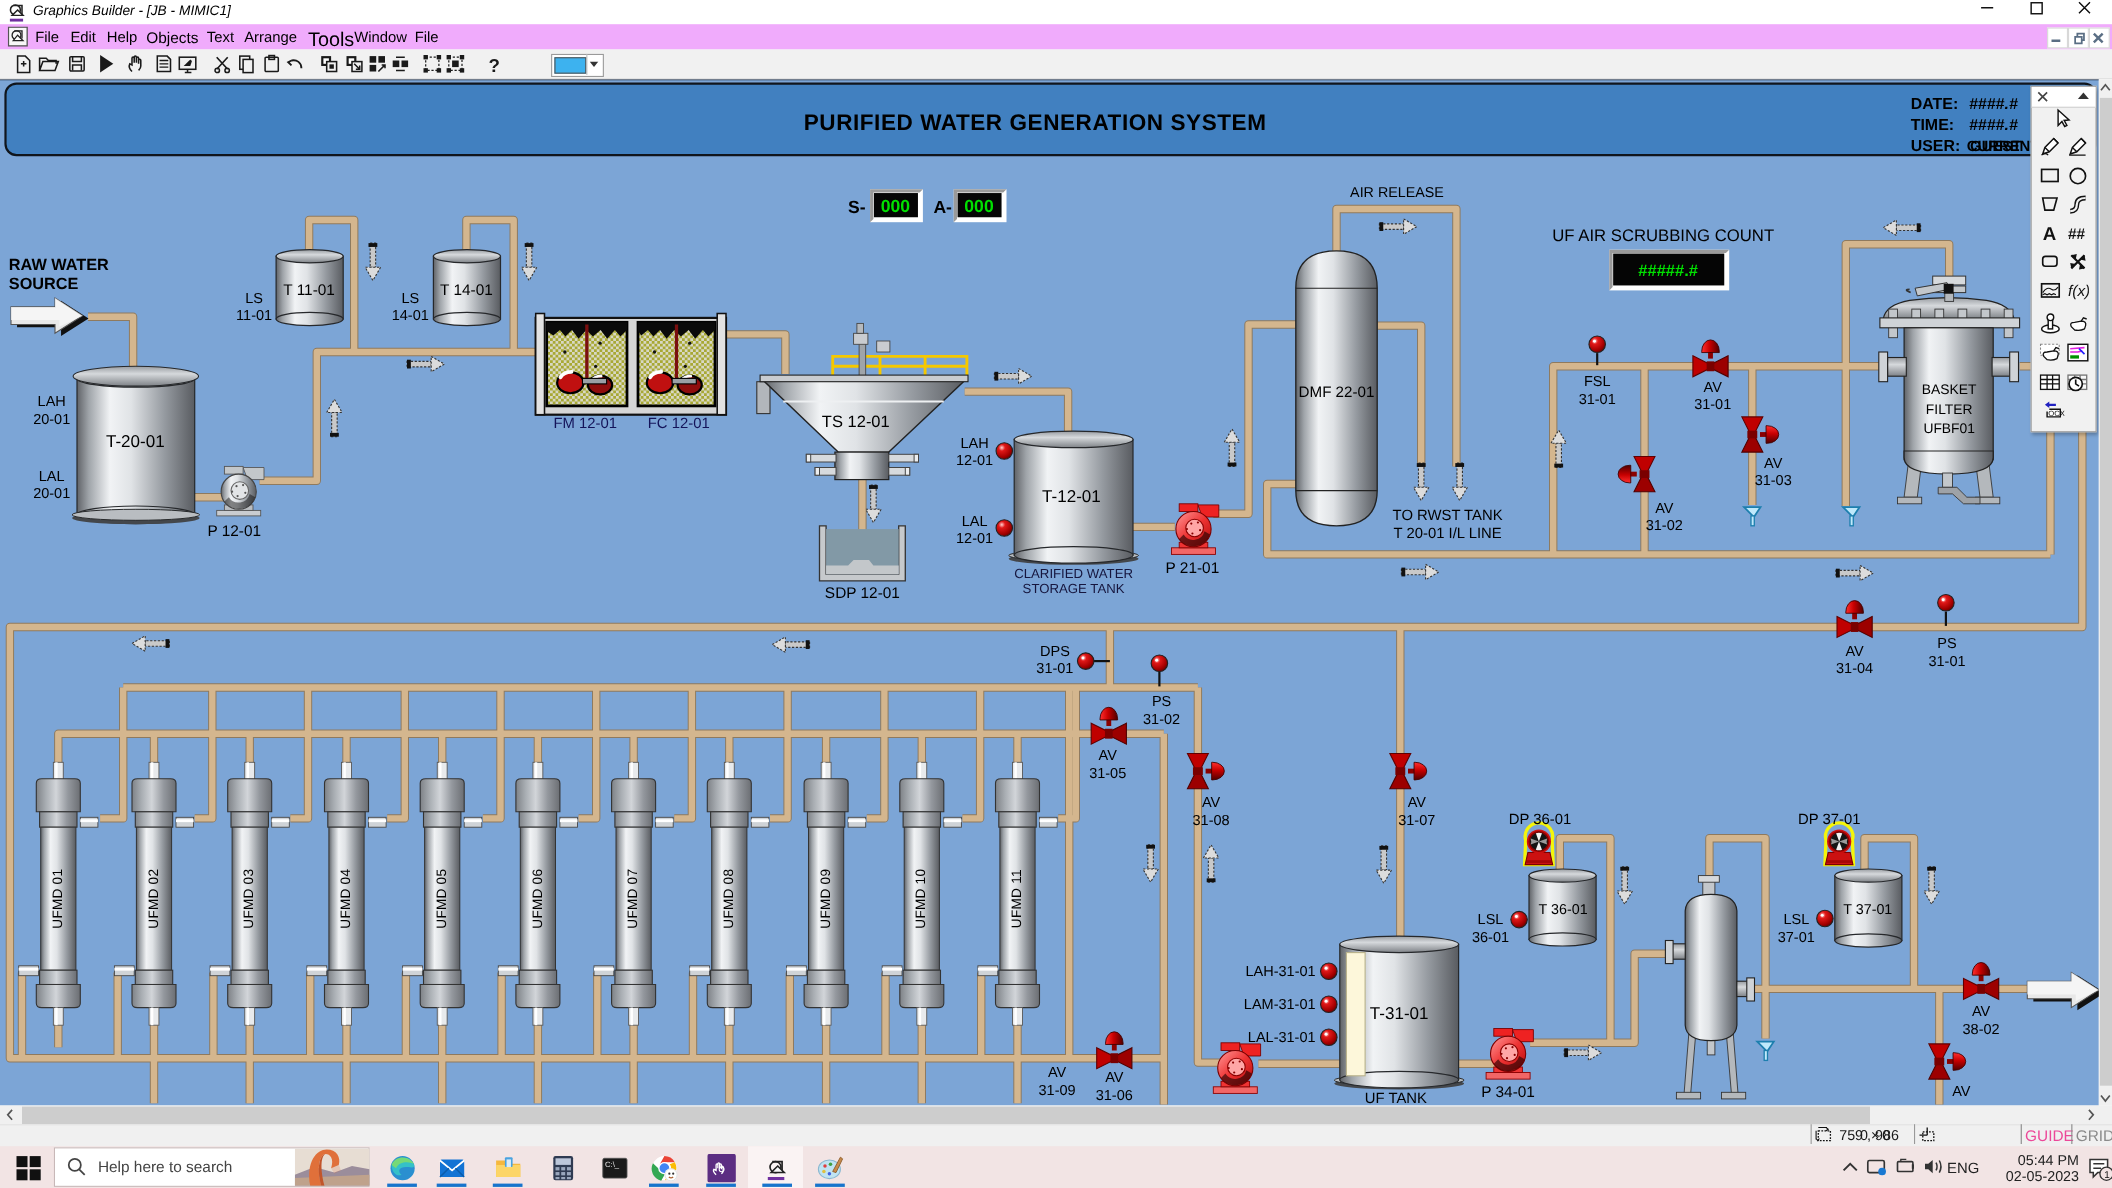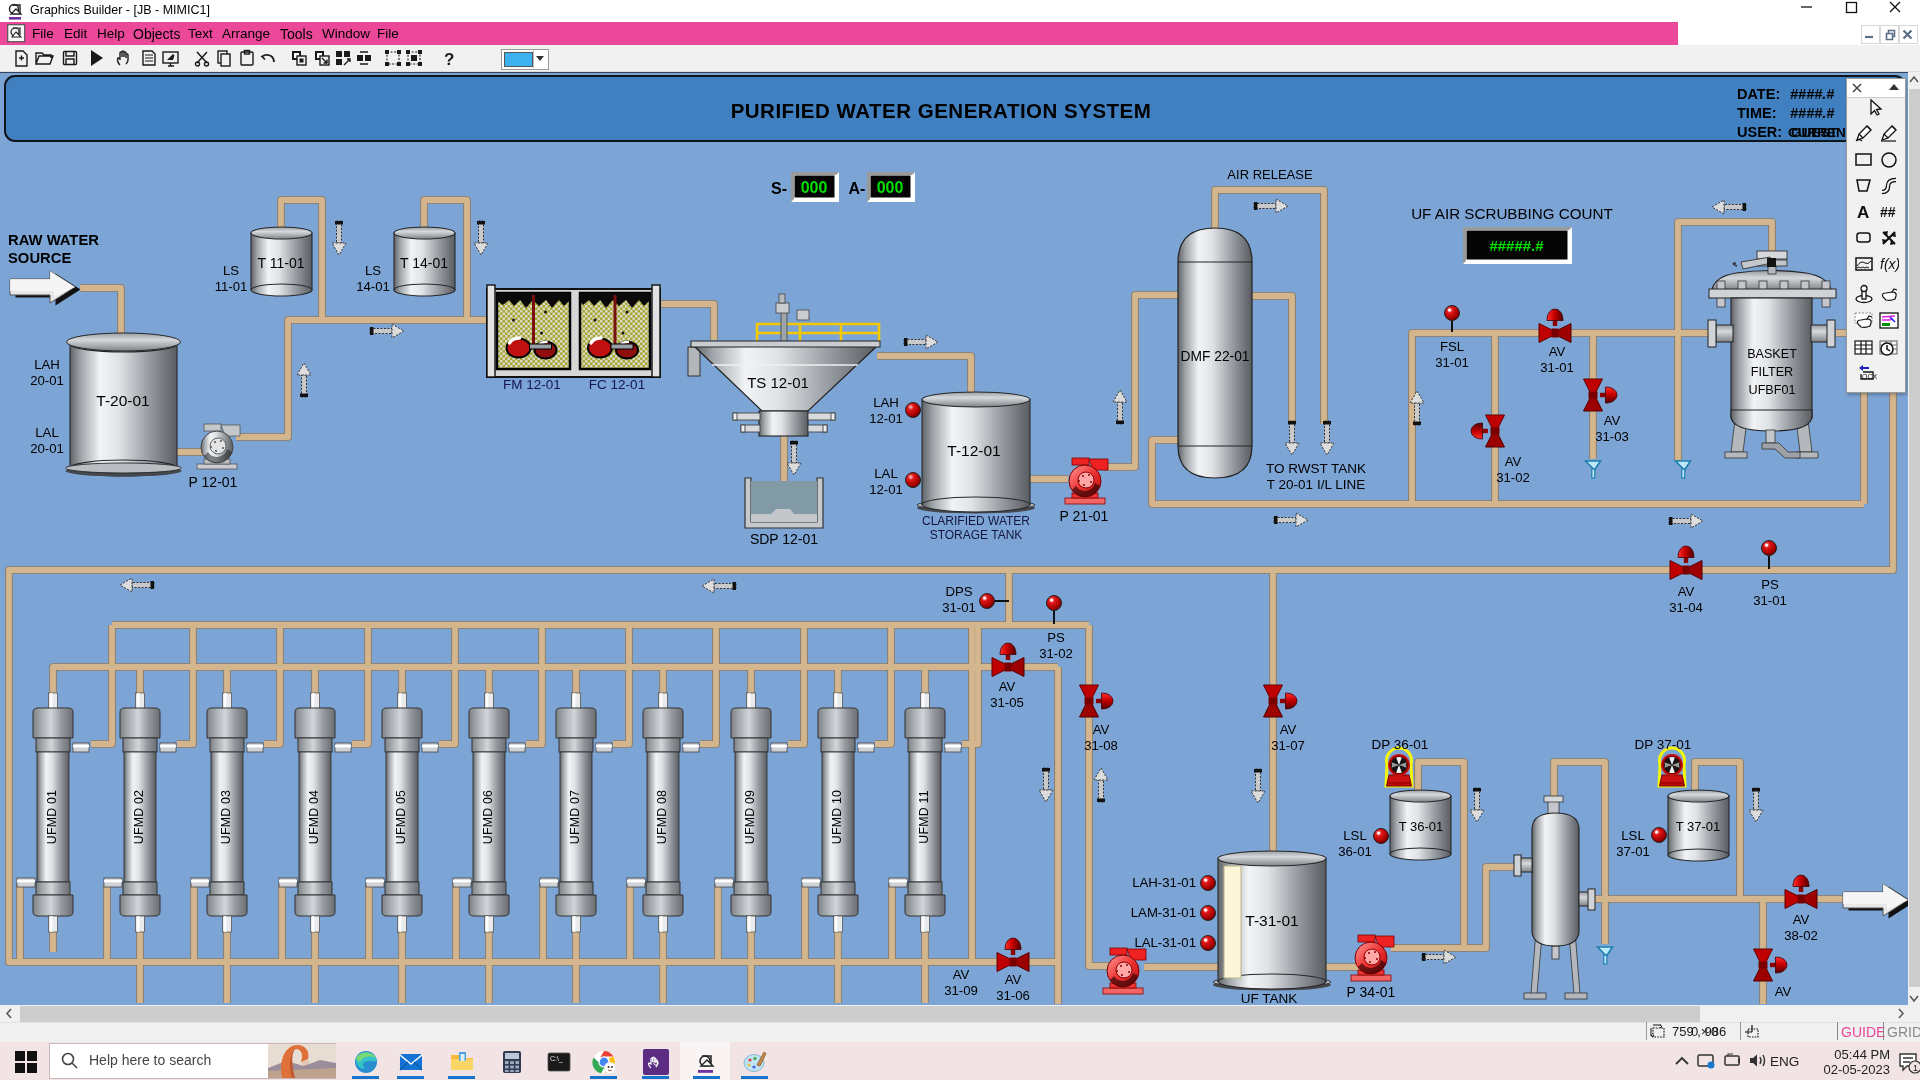--- a/index.html
+++ b/index.html
@@ -448,48 +448,48 @@
       <path d="M3,-8 L43,-8 L43,-16 L68,0 L43,16 L43,8 L3,8 Z" fill="#111" transform="translate(2.5,2.5)"></path>
       <path d="M0,-8 L40,-8 L40,-16 L65,0 L40,16 L40,8 L0,8 Z" fill="#e8e8e8" stroke="#555" stroke-width="1"></path>
       <path d="M0,-8 L40,-8 L40,-16 L65,0 L44,10 L44,4 L0,4 Z" fill="#f8f8f8" opacity="0.8"></path>
     </g>
     <g transform="translate(1843,900)">
       <path d="M3,-8 L43,-8 L43,-16 L68,0 L43,16 L43,8 L3,8 Z" fill="#111" transform="translate(2.5,2.5)"></path>
       <path d="M0,-8 L40,-8 L40,-16 L65,0 L40,16 L40,8 L0,8 Z" fill="#e8e8e8" stroke="#555" stroke-width="1"></path>
       <path d="M0,-8 L40,-8 L40,-16 L65,0 L44,10 L44,4 L0,4 Z" fill="#f8f8f8" opacity="0.8"></path>
     </g>
   </svg>
-<div style="position:absolute;left:0;top:0;width:1920px;height:22px;background:#fff;">
+<div style="position:absolute;left:0;top:0;width:1920px;height:22px;background:#fff;font-style:italic;">
     <svg width="17" height="20" style="position:absolute;left:7px;top:1px">
       <circle cx="7" cy="8" r="4.5" fill="none" stroke="#222" stroke-width="1.4"></circle>
       <path d="M5,4 L13,4 L13,12" fill="none" stroke="#222" stroke-width="1.4"></path>
       <path d="M9,8 L14,13 L4,13 Z" fill="#fff" stroke="#222" stroke-width="1.3"></path>
       <rect x="2" y="16" width="12" height="2.6" fill="#7030a0"></rect>
     </svg>
     <div style="position:absolute;left:30px;top:3px;font-size:12.5px;color:#000">Graphics Builder - [JB - MIMIC1]</div>
     <svg width="120" height="22" style="position:absolute;left:1790px;top:0">
       <path d="M11,7 L22,7" stroke="#111" stroke-width="1.3"></path>
       <rect x="56.5" y="2.5" width="10" height="10" fill="none" stroke="#111" stroke-width="1.3"></rect>
       <path d="M100,2 L110,12 M110,2 L100,12" stroke="#111" stroke-width="1.3"></path>
     </svg>
   </div>
-<div style="position:absolute;left:0;top:22px;width:1678px;height:23px;background:#ec4899;">
+<div style="position:absolute;left:0;top:22px;width:1920px;height:23px;background:#f0abfc;">
     <svg width="19" height="19" style="position:absolute;left:7px;top:2px">
       <rect x="0.7" y="0.7" width="17" height="17" fill="#f8f8f8" stroke="#555" stroke-width="1.2"></rect>
       <circle cx="8" cy="8" r="4" fill="none" stroke="#222" stroke-width="1.2"></circle>
       <path d="M6,4 L13,4 L13,11" fill="none" stroke="#222" stroke-width="1.2"></path>
       <path d="M9,8 L14,13 L5,13 Z" fill="#fff" stroke="#222" stroke-width="1.1"></path>
     </svg>
     <div style="position:absolute;left:32px;top:4px;font-size:13.5px;color:#000">File</div>
     <div style="position:absolute;left:64px;top:4px;font-size:13.5px;color:#000">Edit</div>
     <div style="position:absolute;left:97px;top:4px;font-size:13.5px;color:#000">Help</div>
     <div style="position:absolute;left:133px;top:4px;font-size:14px;color:#000">Objects</div>
     <div style="position:absolute;left:188px;top:4px;font-size:13.5px;color:#000">Text</div>
     <div style="position:absolute;left:222px;top:4px;font-size:13.5px;color:#000">Arrange</div>
-    <div style="position:absolute;left:280px;top:4px;font-size:14px;color:#000">Tools</div>
+    <div style="position:absolute;left:280px;top:4px;font-size:18px;color:#000">Tools</div>
     <div style="position:absolute;left:322px;top:4px;font-size:13.5px;color:#000">Window</div>
     <div style="position:absolute;left:377px;top:4px;font-size:13.5px;color:#000">File</div>
     <div style="position:absolute;left:1861px;top:3px;width:17px;height:17px;border:1px solid #d8d8d8;background:#fff"></div>
     <div style="position:absolute;left:1880px;top:3px;width:17px;height:17px;border:1px solid #d8d8d8;background:#fff"></div>
     <div style="position:absolute;left:1899px;top:3px;width:17px;height:17px;border:1px solid #d8d8d8;background:#fff"></div>
     <svg width="60" height="19" style="position:absolute;left:1861px;top:3px">
       <path d="M4,12 L12,12" stroke="#5a6e84" stroke-width="2.2"></path>
       <path d="M25.5,8.5 h6 v6 h-6 z M27.5,8 v-2.5 h6 v6 h-2.5" fill="none" stroke="#5a6e84" stroke-width="1.6"></path>
       <path d="M42.5,5.5 L50.5,13.5 M50.5,5.5 L42.5,13.5" stroke="#5a6e84" stroke-width="2.2"></path>
     </svg>

